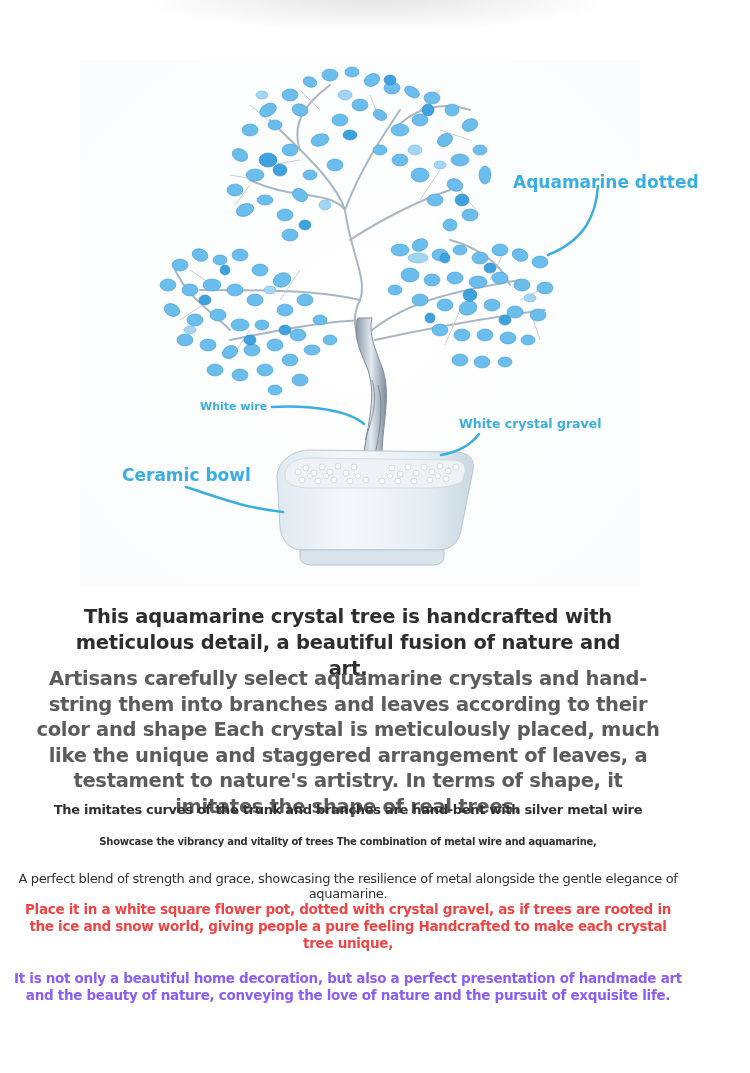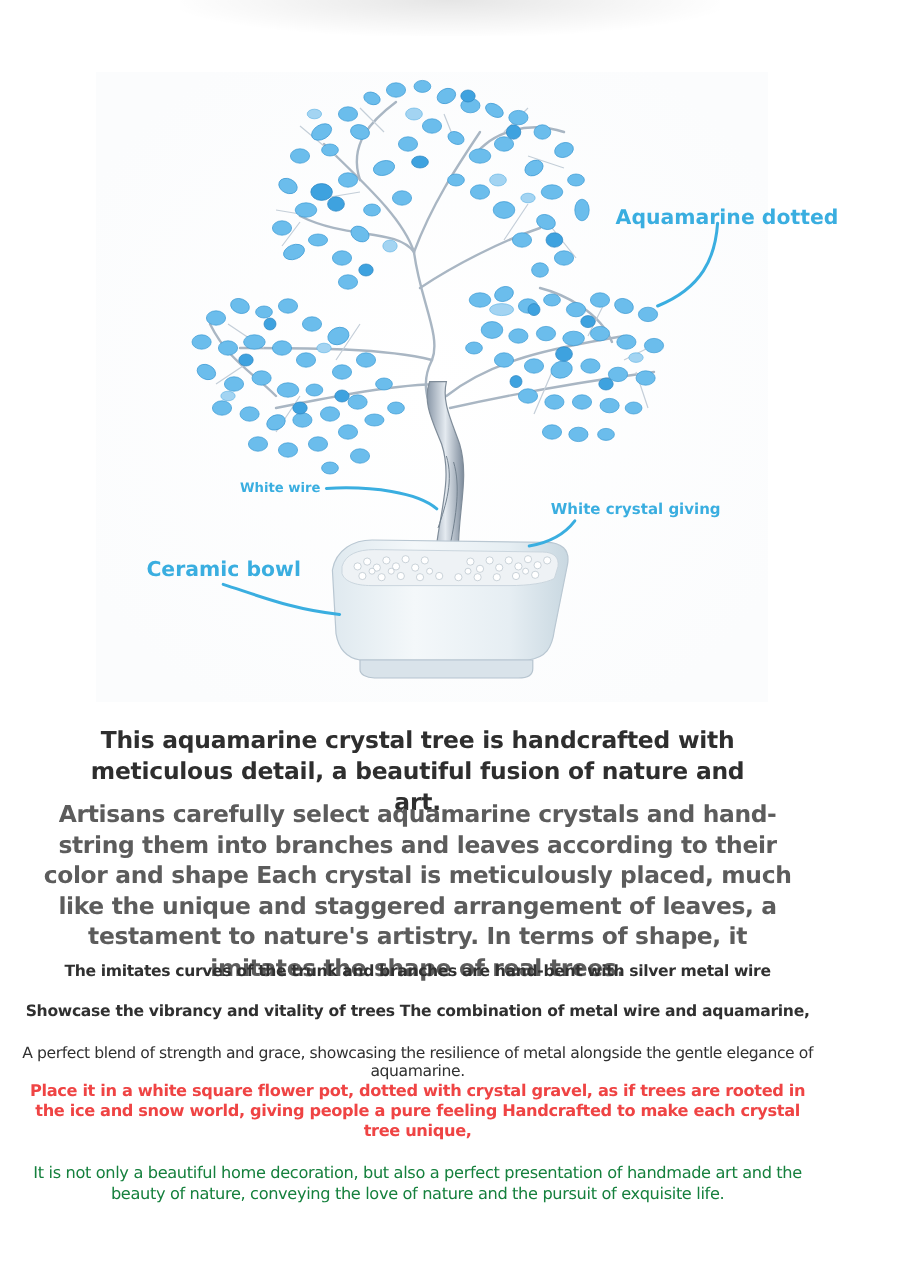--- a/index.html
+++ b/index.html
@@ -19,24 +19,24 @@
   }
   .label-aqua { left: 513px; top: 172px; font-size: 17px; }
   .label-silver { left: 200px; top: 400px; font-size: 11px; }
   .label-white { left: 459px; top: 416px; font-size: 12.5px; }
   .label-ceramic { left: 122px; top: 465px; font-size: 17px; }
 
   .text { position: absolute; left: 0; width: 696px; text-align: center; font-family: "DejaVu Sans", sans-serif; }
   .headline { top: 604px; font-size: 19.5px; font-weight: bold; color: #2e2e2e; line-height: 26px; letter-spacing: -0.2px; }
   .intro { top: 666px; font-size: 19.5px; font-weight: bold; color: #5c5c5c; line-height: 25.5px; letter-spacing: -0.3px; }
   .p1 { top: 802px; font-size: 13px; font-weight: bold; color: #303030; letter-spacing: -0.3px; }
-  .p2 { top: 836px; font-size: 13px; font-weight: bold; color: #303030; letter-spacing: -0.25px; }
+  .p2 { top: 836px; font-size: 10px; font-weight: bold; color: #303030; letter-spacing: -0.25px; }
   .p3 { top: 871px; font-size: 13px; font-weight: normal; color: #303030; letter-spacing: -0.35px; }
   .p4 { top: 901px; font-size: 13.5px; font-weight: bold; color: #ef4444; line-height: 17px; letter-spacing: -0.3px; padding: 0 18px; }
-  .p5 { top: 970px; font-size: 13.5px; font-weight: normal; color: #15803d; line-height: 17px; letter-spacing: -0.3px; padding: 0 10px; }
+  .p5 { top: 970px; font-size: 13.5px; font-weight: bold; color: #8b5cf6; line-height: 17px; letter-spacing: -0.3px; padding: 0 10px; }
 </style>
 </head>
 <body>
 
 <div class="top-shadow"></div>
 
 <div class="illustration">
   <svg viewBox="0 40 750 550" xmlns="http://www.w3.org/2000/svg">
     <defs>
       <linearGradient id="bowlGrad" x1="0" y1="0" x2="1" y2="0">
@@ -274,21 +274,21 @@
       <path d="M598 186 C596 215, 585 240, 548 255"></path>
       <path d="M272 407 C310 405, 348 410, 364 424"></path>
       <path d="M479 434 C470 446, 458 452, 441 455"></path>
       <path d="M186 487 C220 498, 245 508, 283 512"></path>
     </g>
   </svg>
 </div>
 
 <div class="label label-aqua">Aquamarine dotted</div>
 <div class="label label-silver">White wire</div>
-<div class="label label-white">White crystal giving</div>
+<div class="label label-white">White crystal gravel</div>
 <div class="label label-ceramic">Ceramic bowl</div>
 
 <div class="text headline" style="padding: 0 55px;">This aquamarine crystal tree is handcrafted with meticulous detail, a beautiful fusion of nature and art.</div>
 <div class="text intro" style="padding: 0 32px;">Artisans carefully select aquamarine crystals and hand-string them into branches and leaves according to their color and shape Each crystal is meticulously placed, much like the unique and staggered arrangement of leaves, a testament to nature's artistry. In terms of shape, it imitates the shape of real trees.</div>
 <div class="text p1">The imitates curves of the trunk and branches are hand-bent with silver metal wire</div>
 <div class="text p2">Showcase the vibrancy and vitality of trees The combination of metal wire and aquamarine,</div>
 <div class="text p3">A perfect blend of strength and grace, showcasing the resilience of metal alongside the gentle elegance of aquamarine.</div>
 <div class="text p4">Place it in a white square flower pot, dotted with crystal gravel, as if trees are rooted in the ice and snow world, giving people a pure feeling Handcrafted to make each crystal tree unique,</div>
 <div class="text p5">It is not only a beautiful home decoration, but also a perfect presentation of handmade art and the beauty of nature, conveying the love of nature and the pursuit of exquisite life.</div>
 

